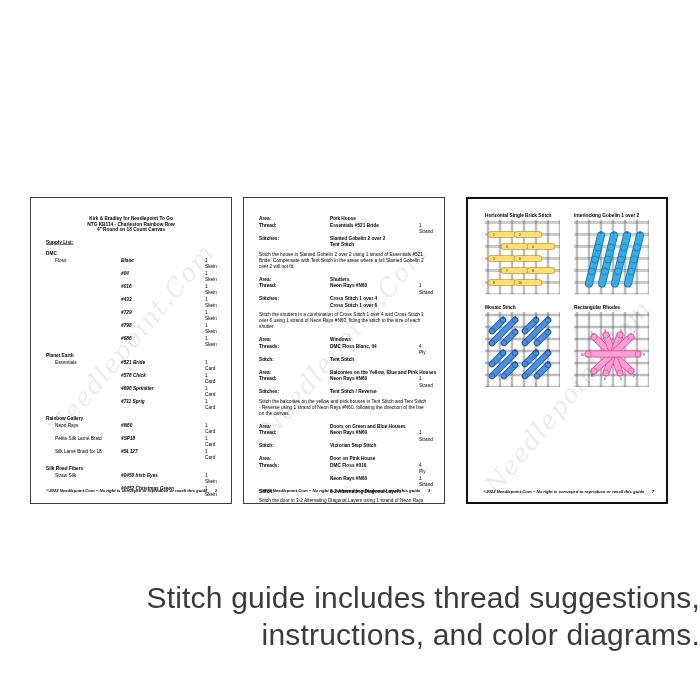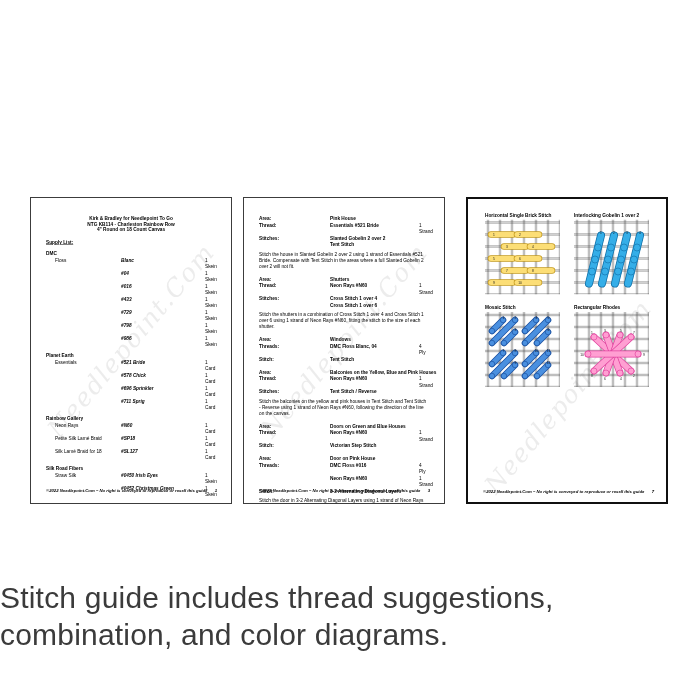--- a/index.html
+++ b/index.html
@@ -40,22 +40,22 @@
   .iblock{margin-bottom:13px;}
   .irow{display:grid;grid-template-columns:142px 178px 1fr;line-height:13px;}
   .irow .lbl{font-weight:bold;}
   .irow .val{font-weight:bold;white-space:nowrap;}
   .ipara{margin-top:7px;line-height:12px;}
   
   .p3-content{position:relative;z-index:1;padding:26px 26px 0 34px;}
   .diagram-grid{display:grid;grid-template-columns:160px 160px;column-gap:18px;row-gap:16px;}
   .diagram-title{font-size:9.5px;font-weight:bold;margin-bottom:4px;white-space:nowrap;}
   .caption{
-    position:absolute;top:579px;left:0;right:0;text-align:left;
-    font-size:30px;line-height:37px;color:#3b3b3b;font-weight:500;letter-spacing:0.2px;
+    position:absolute;top:579px;left:0;right:0;text-align:right;
+    font-size:30px;line-height:37px;color:#3b3b3b;font-weight:500;letter-spacing:0.2px;padding-left:41px;
   }
 </style>
 </head>
 <body>
 
 <div class="page" id="page1">
   <div class="page-inner">
     <div class="watermark">Needlepoint.Com</div>
     <div class="p-content">
       <div class="doc-title">
@@ -576,14 +576,14 @@
     </div>
     <div class="page-footer">
       <span>©2022 Needlepoint.Com – No right is conveyed to reproduce or resell this guide</span>
       <span>7</span>
     </div>
   </div>
 </div>
 
 <div class="caption">
   <div>Stitch guide includes thread suggestions,</div>
-  <div>combination, and color diagrams.</div>
+  <div>instructions, and color diagrams.</div>
 </div>
 
 </body></html>

